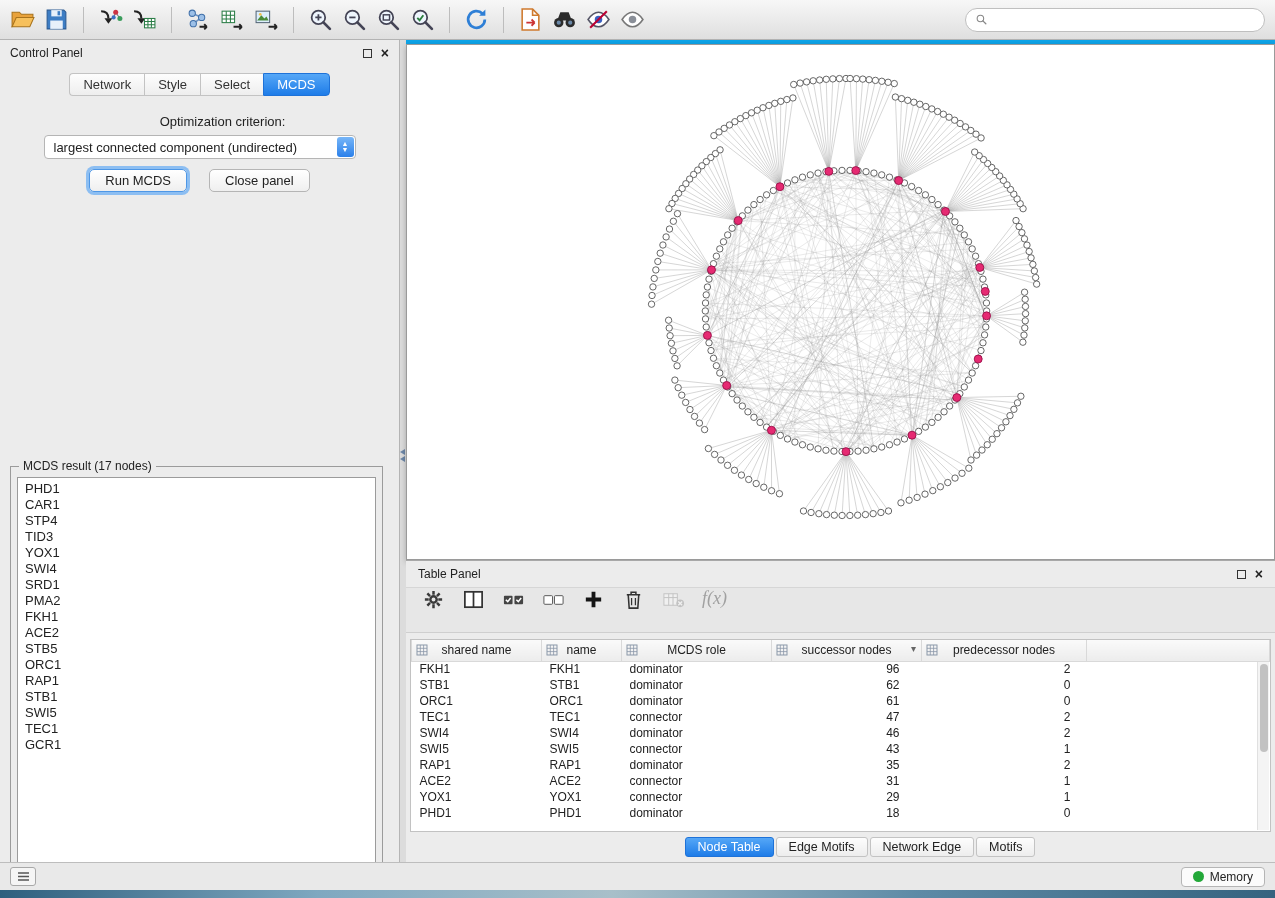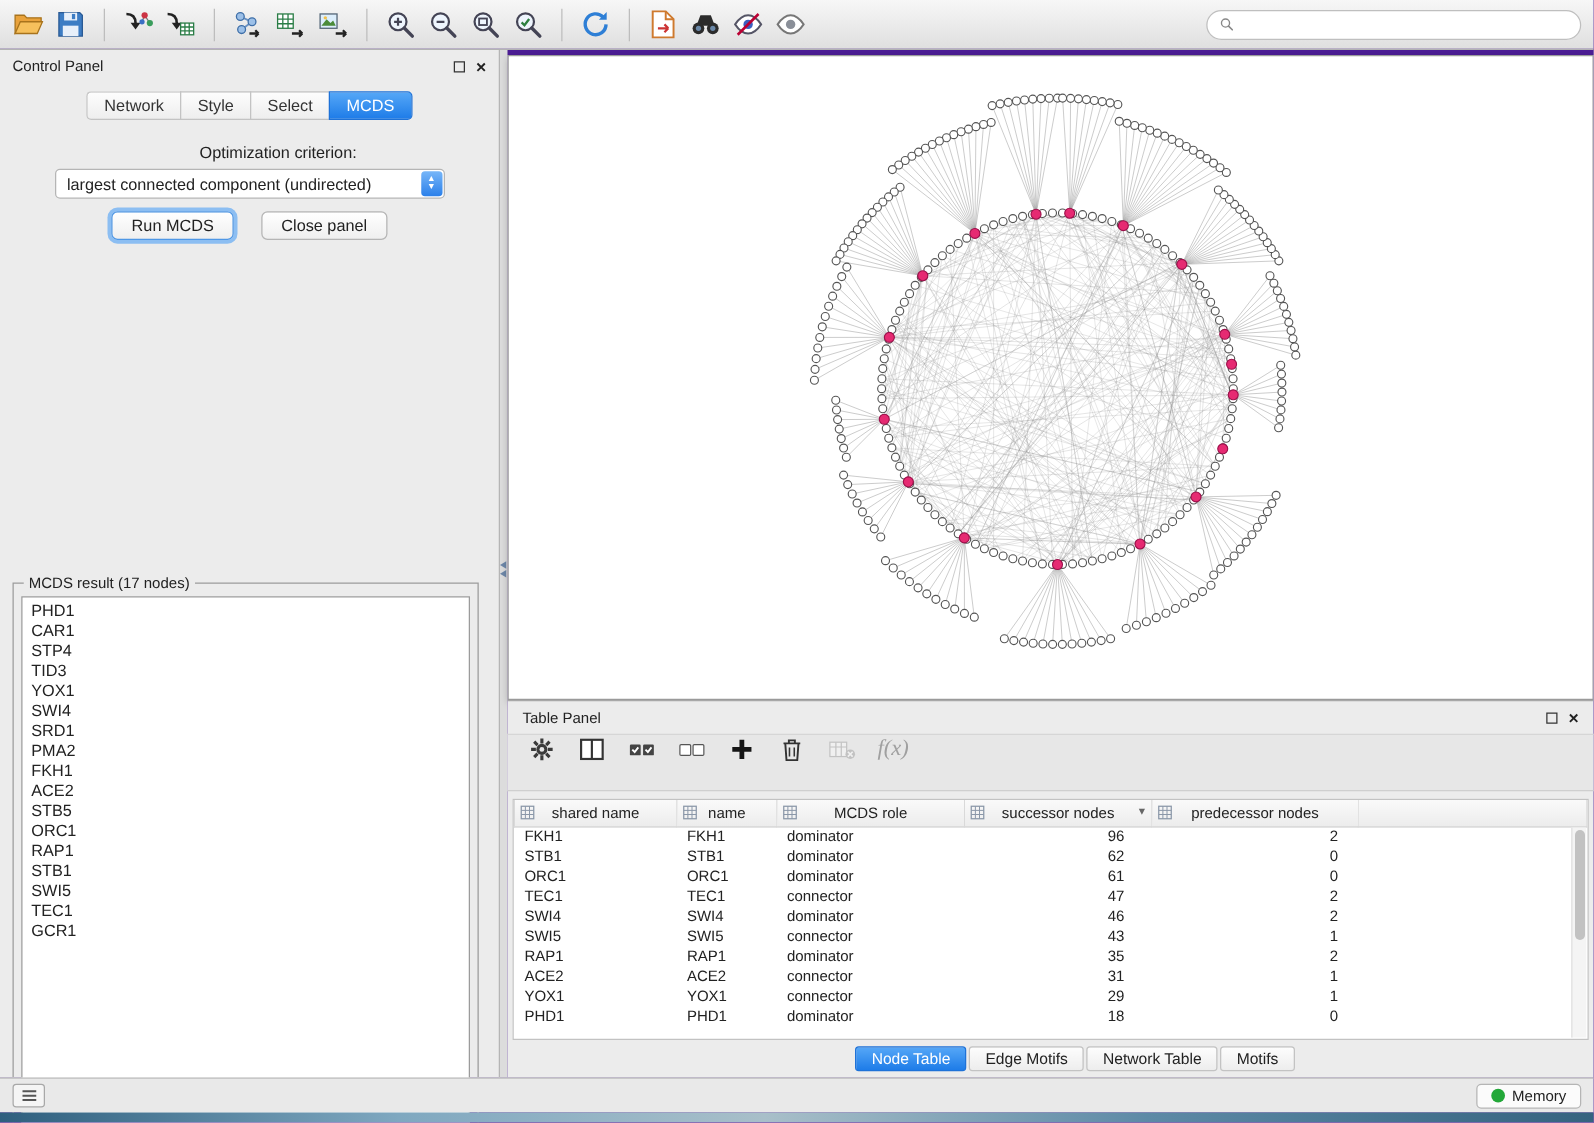--- a/index.html
+++ b/index.html
@@ -1,18 +1,18 @@
 <!DOCTYPE html>
 <html><head>
 <meta charset="utf-8">
 <style>
   *{margin:0;padding:0;box-sizing:border-box;}
   html,body{width:1275px;height:898px;}
   body{font-family:"Liberation Sans",sans-serif;font-size:13px;color:#222;background:#e4e4e4;}
-  .screen{position:relative;width:1275px;height:898px;background:#4c1d95;overflow:hidden;}
+  .screen{position:relative;width:1275px;height:898px;background:#0ea5e9;overflow:hidden;}
 
   
   .toolbar{position:absolute;left:0;top:0;width:100%;height:40px;background:linear-gradient(#f7f7f7,#dfdfdf);border-bottom:1px solid #b3b3b3;display:flex;align-items:center;padding:0 10px;}
   .tb-groups{display:flex;align-items:center;gap:9px;flex:1;}
   .tb-icon{width:25px;height:25px;display:inline-flex;cursor:default;}
   .tb-icon svg{width:100%;height:100%;}
   .tb-icon.disabled{opacity:.38;}
   .tb-sep{width:1px;height:26px;background:#bdbdbd;margin:0 5px;}
   .search-box{width:300px;height:24px;background:#fff;border:1px solid #bfbfbf;border-radius:12px;display:flex;align-items:center;padding:0 9px;gap:6px;}
   .search-box .sicon{width:13px;height:13px;display:inline-flex;}
@@ -1234,21 +1234,21 @@
             </tr>
           </tbody>
       </table>
       <div class="vscroll">
           <div class="vthumb"></div>
         </div>
     </div>
     <div class="tp-tabs" id="table-tabs">
         <span class="tp-tab active">Node Table</span>
         <span class="tp-tab">Edge Motifs</span>
-        <span class="tp-tab">Network Table</span>
+        <span class="tp-tab">Network Edge</span>
         <span class="tp-tab">Motifs</span>
       </div>
   </div>
 
   <div class="status-bar">
     <span class="menu-btn" id="menu-glyph">
         <svg viewBox="0 0 13 11">
           <path d="M1 2h11M1 5.5h11M1 9h11" stroke="#555" stroke-width="1.6"></path>
         </svg>
       </span>

